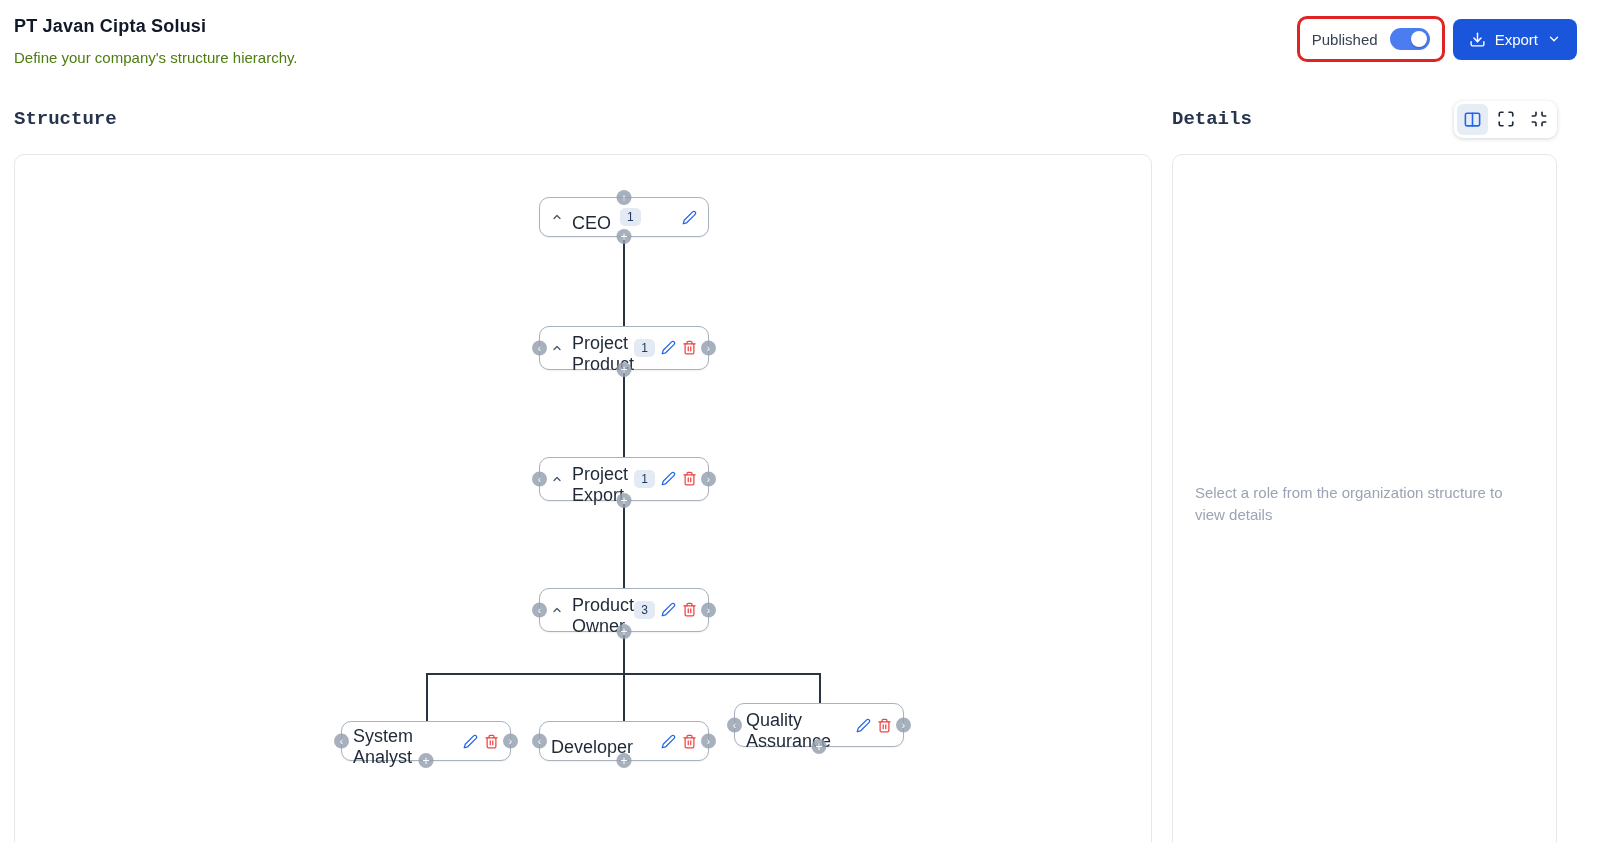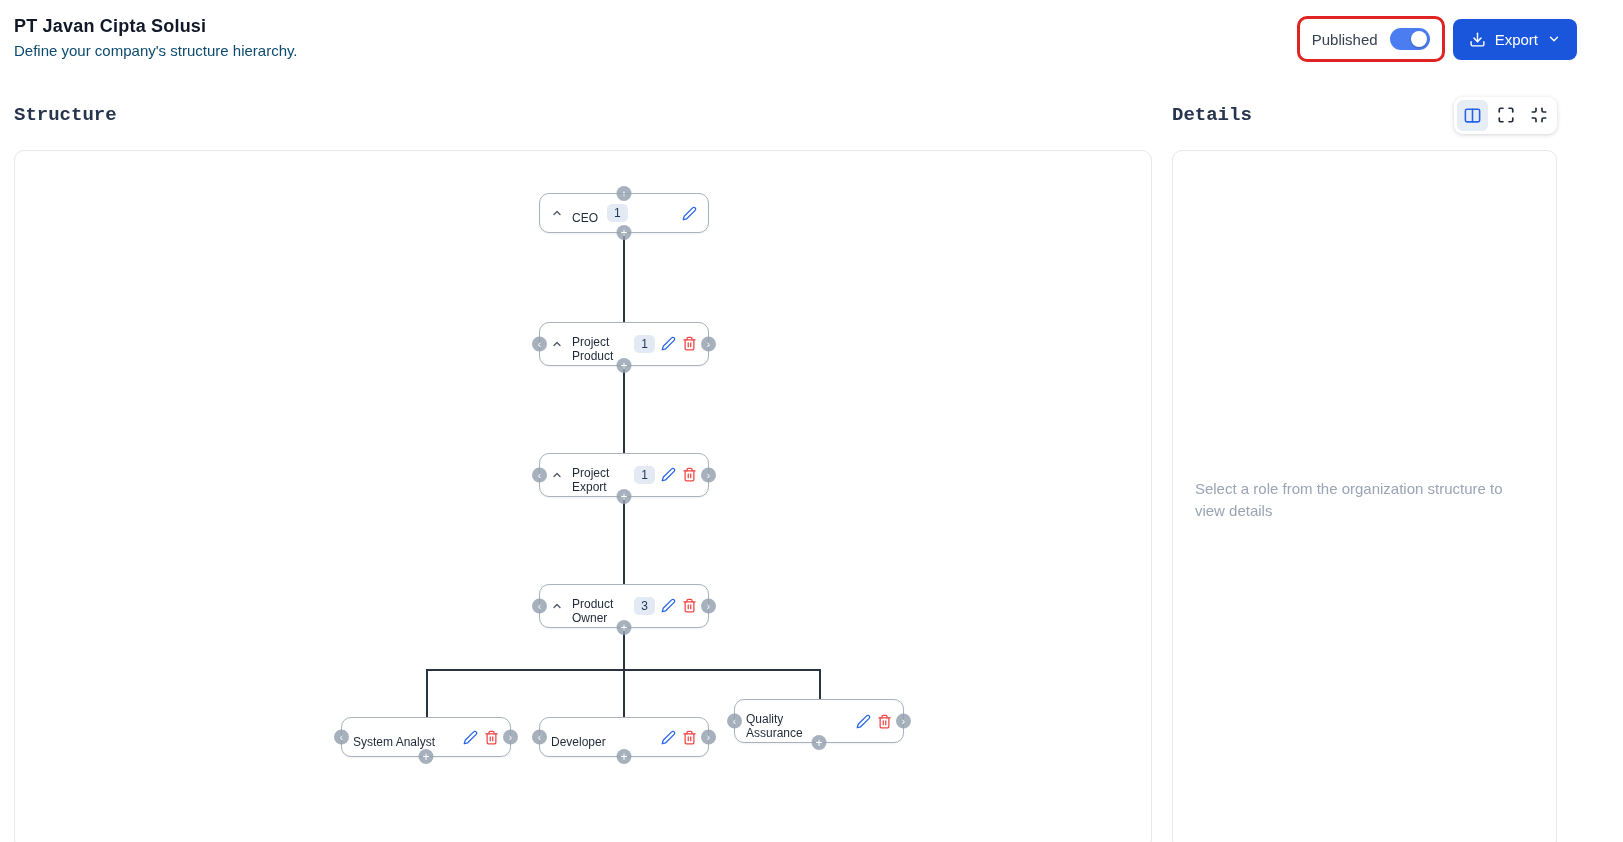--- a/index.html
+++ b/index.html
@@ -4,21 +4,21 @@
 <style>
   * { margin:0; padding:0; box-sizing:border-box; }
   html,body { width:1623px; height:842px; overflow:hidden; background:#ffffff;
               font-family:"Liberation Sans", sans-serif; color:#111827; }
 
   
   .page { width:1623px; height:842px; position:relative; }
   .header { display:flex; justify-content:space-between; align-items:flex-start;
             padding:16px 46px 0 14px; }
   .title { font-size:18px; font-weight:700; color:#111827; letter-spacing:.2px; }
-  .subtitle { font-size:15px; color:#0c4a6e; margin-top:5px; }
+  .subtitle { font-size:15px; color:#4d7c0f; margin-top:12px; }
   .header-right { display:flex; align-items:center; gap:8px; }
   .published-box { border:3px solid #e02424; border-radius:10px; padding:9px 12px;
                    display:flex; align-items:center; gap:12px; }
   .published-label { font-size:15px; color:#374151; }
   .toggle { width:40px; height:22px; border-radius:11px; background:#4c7df0;
             position:relative; cursor:pointer; flex:none; }
   .toggle .knob { position:absolute; right:3px; top:3px; width:16px; height:16px;
                   border-radius:50%; background:#ffffff; box-shadow:0 1px 2px rgba(0,0,0,.25); }
   .export-btn { height:41px; background:#1a56db; color:#ffffff; border:none; border-radius:8px;
                 display:flex; align-items:center; gap:9px; padding:0 16px; font-size:15px;
@@ -45,21 +45,21 @@
   .details-placeholder { font-size:15px; line-height:1.45; color:#9aa4b4; max-width:330px; }
 
   
   .vline { position:absolute; width:2px; background:#2a3340; z-index:0; }
   .hline { position:absolute; height:2px; background:#2a3340; z-index:0; }
 
   .node { position:absolute; width:170px; background:#ffffff; border:1px solid #a9b1bd;
           border-radius:10px; display:flex; align-items:center; padding:0 11px;
           z-index:1; cursor:pointer; box-shadow:0 1px 2px rgba(15,23,42,.06); }
   .h40 { height:40px; } .h44 { height:44px; }
-  .nlabel { font-size:12px; line-height:1.15; color:#1f2937;margin-top:12px; }
+  .nlabel { font-size:18px; line-height:1.15; color:#1f2937;margin-top:12px; }
   .wrap62 .nlabel { max-width:62px; }
   .wrap70 .nlabel { max-width:70px; }
   .collapse { display:flex; align-items:center; margin-right:9px; cursor:pointer; }
   .badge { background:#e4eaf3; color:#1f3a63; font-size:12px; font-weight:500;
            border-radius:5px; padding:2px 7px; line-height:1.2; }
   .inlinebadge { margin-left:9px; }
   .ncluster { margin-left:auto; display:flex; align-items:center; gap:6px; }
   .iconbtn { background:none; border:none; padding:0; display:flex; align-items:center;
              cursor:pointer; }
 

